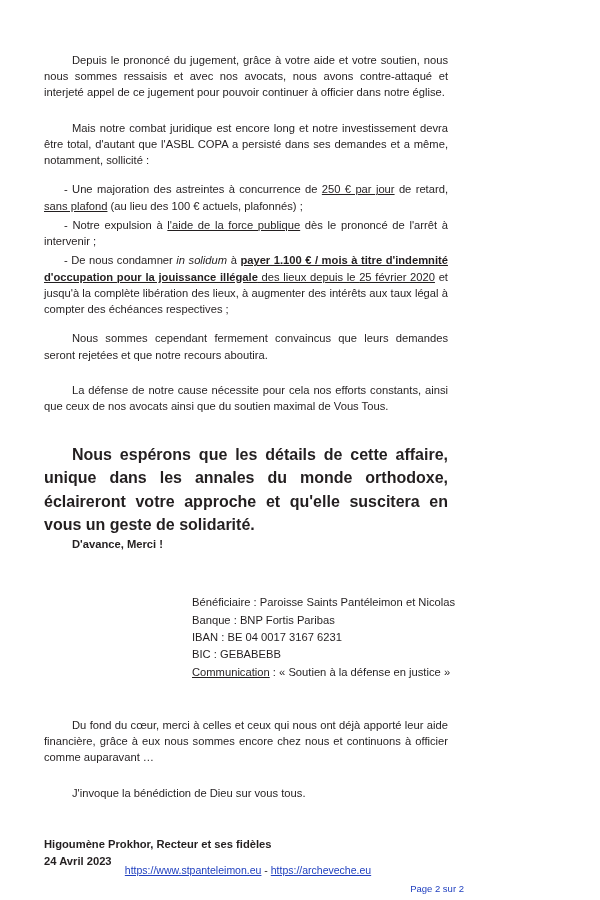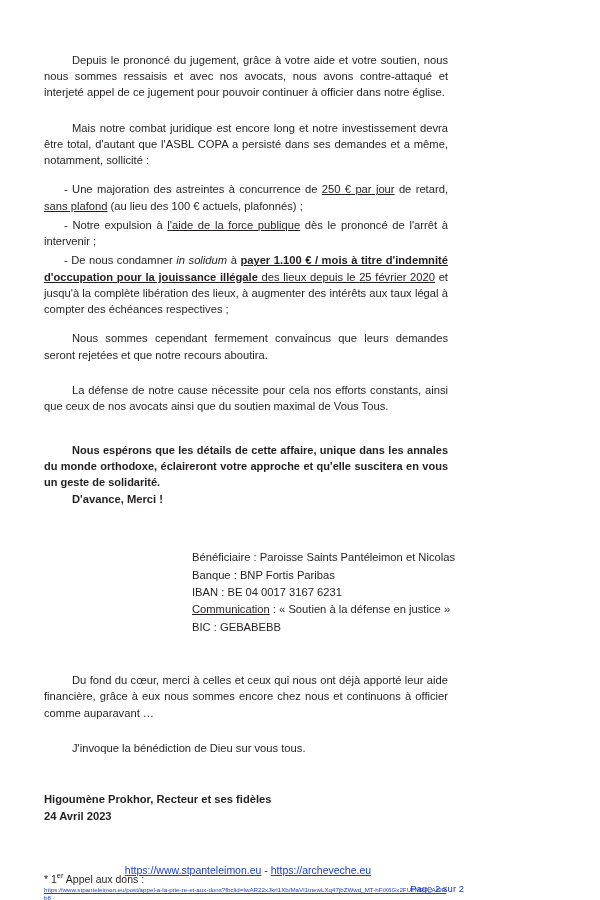--- a/index.html
+++ b/index.html
@@ -38,21 +38,21 @@
 
   .gap-lg { height: 16px; }
   .gap-md { height: 10px; }
   .gap-sm { height: 6px; }
 
   .bullet-block p {
     margin: 0 0 3px 0;
   }
   .espoir {
     font-weight: bold;
-    font-size: 11px;
+    font-size: 16px;
     line-height: 1.45;
     text-align: justify;
     margin: 0;
   }
   .davance {
     font-weight: bold;
     font-size: 11.2px;
     margin: 0;
     text-indent: 28px;
   }
@@ -154,22 +154,22 @@
 
   <p class="espoir indent">Nous espérons que les détails de cette affaire, unique dans les annales du monde orthodoxe, éclaireront votre approche et qu'elle suscitera en vous un geste de solidarité.</p>
   <p class="davance">D'avance, Merci !</p>
 
   <div style="height:42px;"></div>
 
   <div class="bank">
     <div class="line">Bénéficiaire : Paroisse Saints Pantéleimon et Nicolas</div>
     <div class="line">Banque : BNP Fortis Paribas</div>
     <div class="line">IBAN : BE 04 0017 3167 6231</div>
+    <div class="line">BIC : GEBABEBB</div>
     <div class="line"><span class="u">Communication</span><span> : « Soutien à la défense en justice »</span></div>
-    <div class="line">BIC : GEBABEBB</div>
   </div>
 
 
   <div style="height:36px;"></div>
 
   <p class="indent">Du fond du cœur, merci à celles et ceux qui nous ont déjà apporté leur aide financière, grâce à eux nous sommes encore chez nous et continuons à officier comme auparavant …</p>
 
   <div class="gap-sm"></div>
 
   <p class="indent">J'invoque la bénédiction de Dieu sur vous tous.</p>

